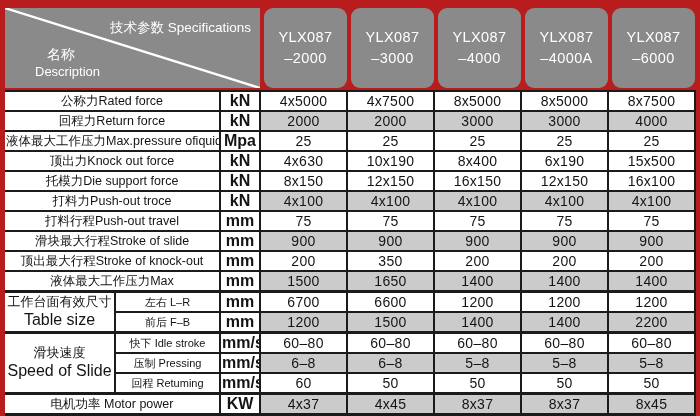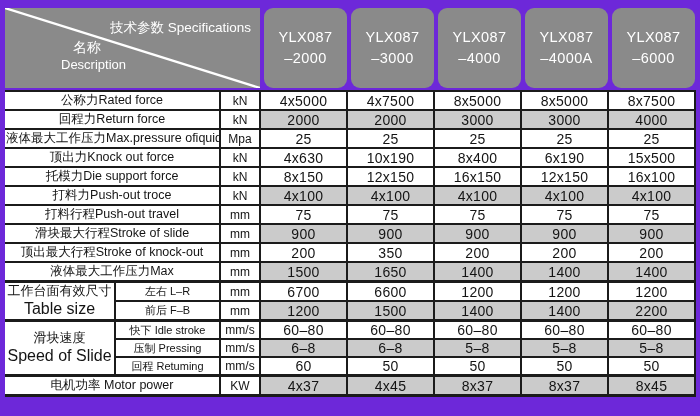--- a/index.html
+++ b/index.html
@@ -4,43 +4,43 @@
 <style>
   :root{
     --header-bg:#8a8a8a;
     --row-shade:#cbcbcb;
     --border:#1b1b1b;
     --text:#141414;
   }
   *{box-sizing:border-box;}
   html,body{margin:0;padding:0;background:#fff;}
   body{width:700px;height:416px;font-family:"Liberation Sans","DejaVu Sans",sans-serif;}
-  .page{position:relative;width:700px;height:416px;background:#6d28d9;overflow:hidden;}
+  .page{position:relative;width:700px;height:416px;background:#b91c1c;overflow:hidden;}
   .tbl-wrap{position:absolute;left:5px;top:8px;width:690px;}
 
   
   .hdr{display:grid;grid-template-columns:255px repeat(5,1fr);gap:4px;height:80px;margin-bottom:2px;}
   .hdr-cell{background:var(--header-bg);color:#fff;display:flex;flex-direction:column;align-items:center;justify-content:center;font-size:14.5px;line-height:1.45;letter-spacing:.4px;border-radius:9px;}
   .corner{background:var(--header-bg);position:relative;color:#fff;}
   .corner svg{position:absolute;left:0;top:0;width:100%;height:100%;}
   .corner-spec{position:absolute;top:11px;right:9px;font-size:13.5px;}
-  .corner-desc{position:absolute;left:30px;bottom:14px;font-size:13px;line-height:1.35;margin-left:26px;}
+  .corner-desc{position:absolute;left:30px;bottom:7px;font-size:13px;line-height:1.35;}
   .corner-desc .cn{display:block;margin-left:12px;font-size:14px;}
 
   
   table{border-collapse:collapse;table-layout:fixed;width:690px;color:var(--text);}
   td{border:2px solid var(--border);height:18px;padding:0 1px;text-align:center;vertical-align:middle;white-space:nowrap;overflow:hidden;background:#fff;}
   td.no-left{border-left:none;margin-left:40px;}
   tr.thick td{border-top-width:3px;}
   tr.last td{border-bottom-width:3px;}
   td.lbl{font-size:12.5px;}
   td.grp{font-size:13px;line-height:1.25;white-space:normal;}
   td.grp .en{font-size:16px;}
   td.sub{font-size:11px;}
-  td.unit{font-size:12px;}
+  td.unit{font-size:16px;font-weight:bold;}
   td.val{font-size:14px;font-weight:400;letter-spacing:.3px;}
   td.val.s{background:var(--row-shade);}
 </style>
 </head>
 <body>
 
 <div class="page">
   <div class="tbl-wrap">
 
     <div class="hdr">

